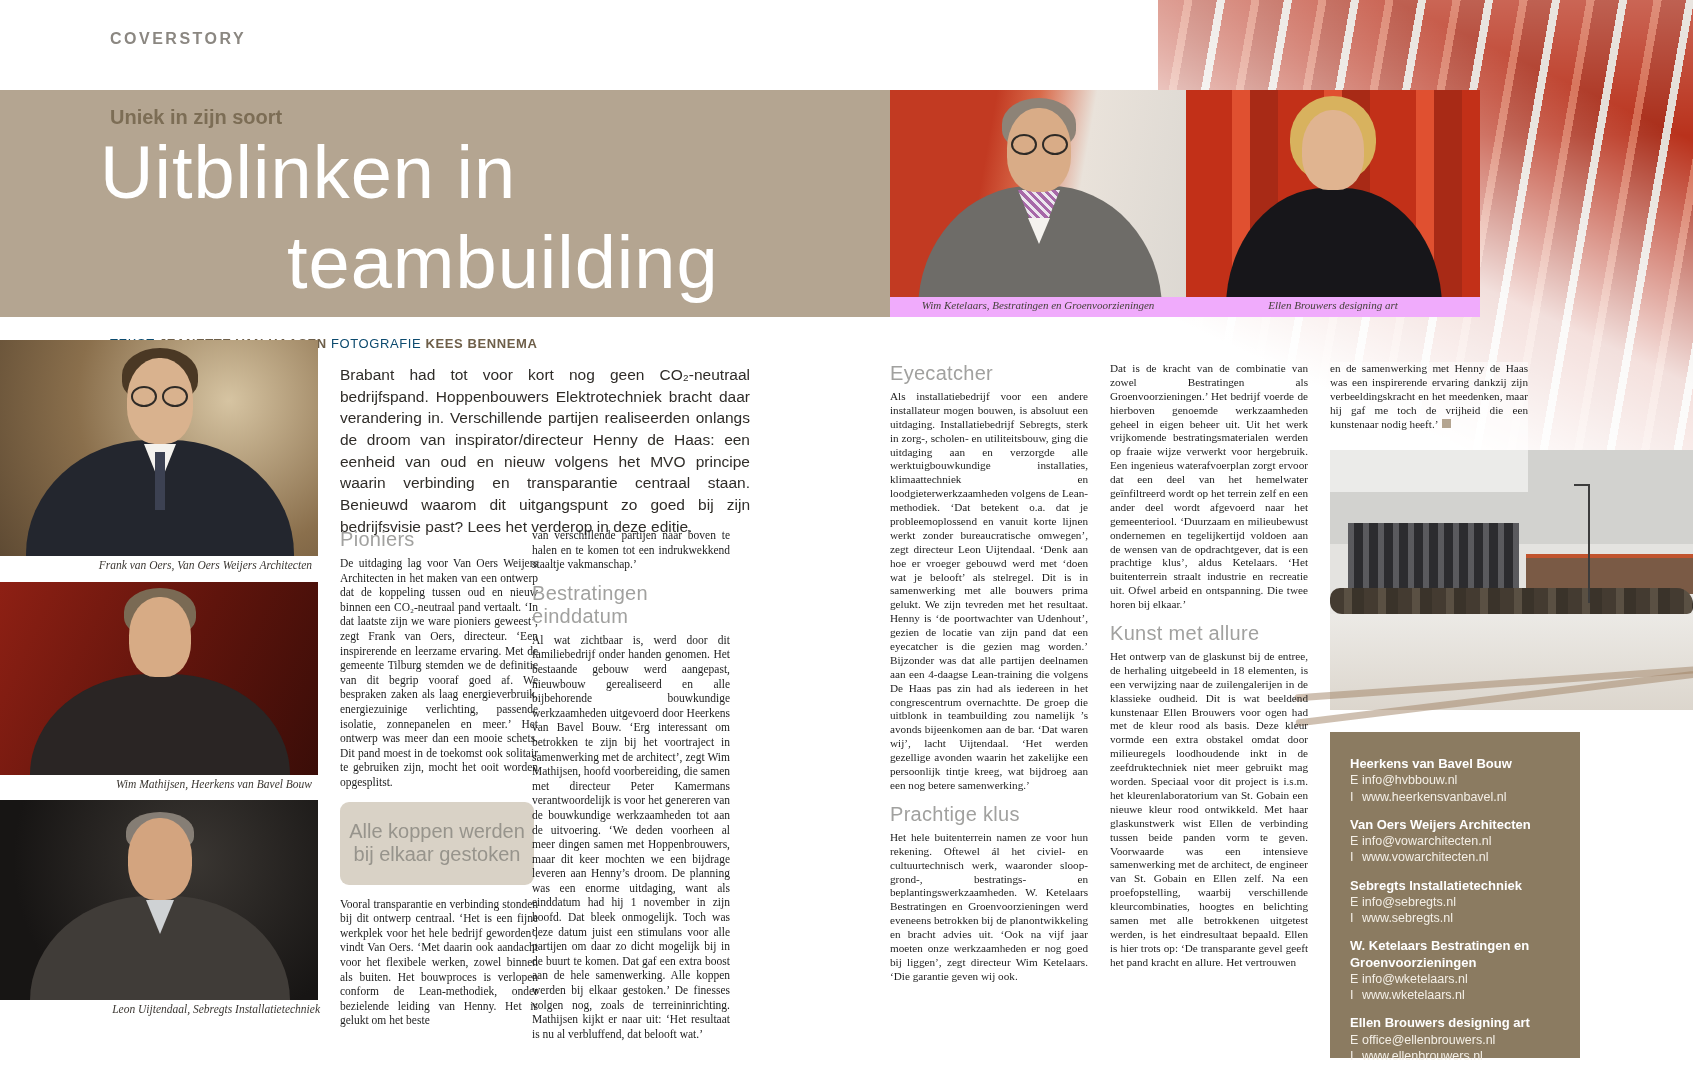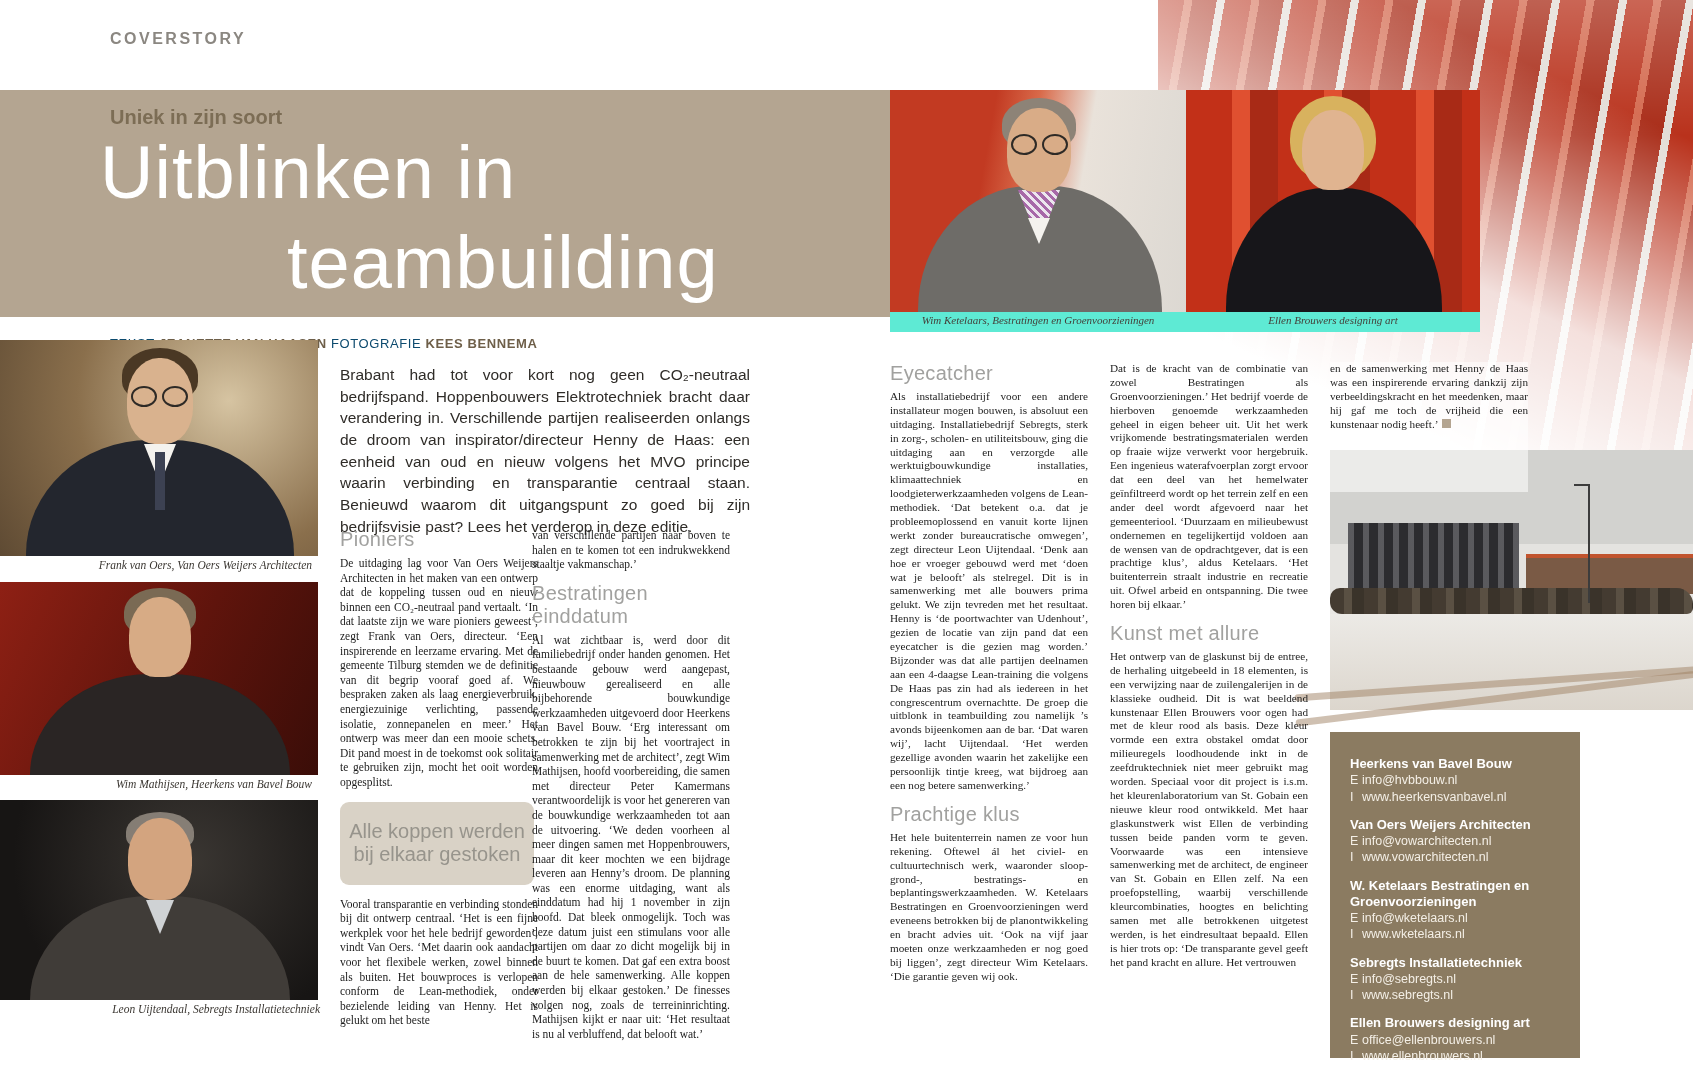--- a/index.html
+++ b/index.html
@@ -60,21 +60,21 @@
   .p-wm .head{left:129px;top:15px;width:62px;height:80px;background:#d7ab85;}
   .p-wm .torso{left:30px;top:92px;width:260px;height:106px;background:#2a2524;}
   .p-leon{left:0;top:800px;width:318px;height:200px;
         background:radial-gradient(circle at 60% 30%,#3a3632,#171514 75%);}
   .p-leon .hair{left:126px;top:12px;width:68px;height:40px;background:#9b9288;opacity:.8;}
   .p-leon .head{left:128px;top:18px;width:64px;height:82px;background:#d3a largo;background:#d3a47f;}
   .p-leon .torso{left:30px;top:96px;width:260px;height:110px;background:#403c38;}
   .p-leon .under{position:absolute;left:146px;top:100px;width:28px;height:34px;background:#cfd2d4;
         clip-path:polygon(0 0,100% 0,50% 100%);}
   
-  .cap-strip{position:absolute;left:890px;top:312px;width:590px;height:20px;background:#5eead4;z-index:2;}
+  .cap-strip{position:absolute;left:890px;top:297px;width:590px;height:20px;background:#f0abfc;z-index:2;}
   .cap-strip span{position:absolute;top:2px;font-family:"Liberation Serif",serif;font-style:italic;
         font-size:11px;color:#44403a;text-align:center;}
   .cap-wk{left:0;width:296px;}
   .cap-el{left:296px;width:294px;}
   .rail-cap{position:absolute;left:0;width:312px;text-align:right;font-family:"Liberation Serif",serif;
         font-style:italic;font-size:11.5px;color:#3a3631;z-index:2;}
   .rc1{top:559px;} .rc2{top:778px;} .rc3{top:1003px;padding-left:8px;}
   
   .byline{position:absolute;left:110px;top:336px;font-size:13px;letter-spacing:.6px;}
   .byline .lab{color:#0c4a6e;}
@@ -240,29 +240,29 @@
       <div class="cname">Heerkens van Bavel Bouw</div>
       <div class="cline"><span class="cpre">E</span><span>info@hvbbouw.nl</span></div>
       <div class="cline"><span class="cpre">I</span><span>www.heerkensvanbavel.nl</span></div>
     </div>
     <div class="cgroup">
       <div class="cname">Van Oers Weijers Architecten</div>
       <div class="cline"><span class="cpre">E</span><span>info@vowarchitecten.nl</span></div>
       <div class="cline"><span class="cpre">I</span><span>www.vowarchitecten.nl</span></div>
     </div>
     <div class="cgroup">
+      <div class="cname">Sebregts Installatietechniek</div>
+      <div class="cline"><span class="cpre">E</span><span>info@sebregts.nl</span></div>
+      <div class="cline"><span class="cpre">I</span><span>www.sebregts.nl</span></div>
+    </div>
+    <div class="cgroup">
       <div class="cname">W. Ketelaars Bestratingen en Groenvoorzieningen</div>
       <div class="cline"><span class="cpre">E</span><span>info@wketelaars.nl</span></div>
       <div class="cline"><span class="cpre">I</span><span>www.wketelaars.nl</span></div>
     </div>
     <div class="cgroup">
-      <div class="cname">Sebregts Installatietechniek</div>
-      <div class="cline"><span class="cpre">E</span><span>info@sebregts.nl</span></div>
-      <div class="cline"><span class="cpre">I</span><span>www.sebregts.nl</span></div>
-    </div>
-    <div class="cgroup">
       <div class="cname">Ellen Brouwers designing art</div>
       <div class="cline"><span class="cpre">E</span><span>office@ellenbrouwers.nl</span></div>
       <div class="cline"><span class="cpre">I</span><span>www.ellenbrouwers.nl</span></div>
     </div>
   </div>
 
 </div>
 
 </body></html>

